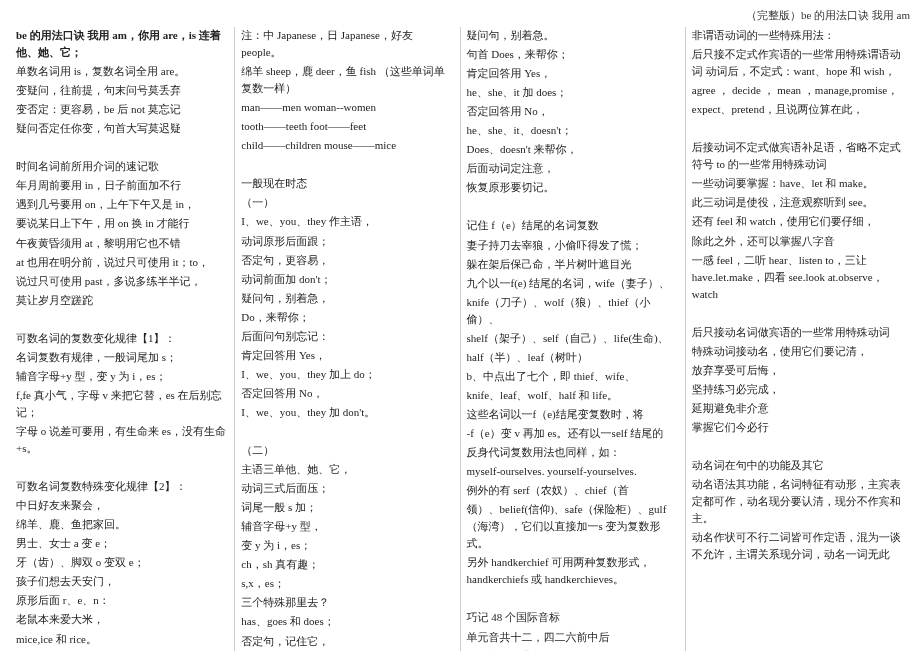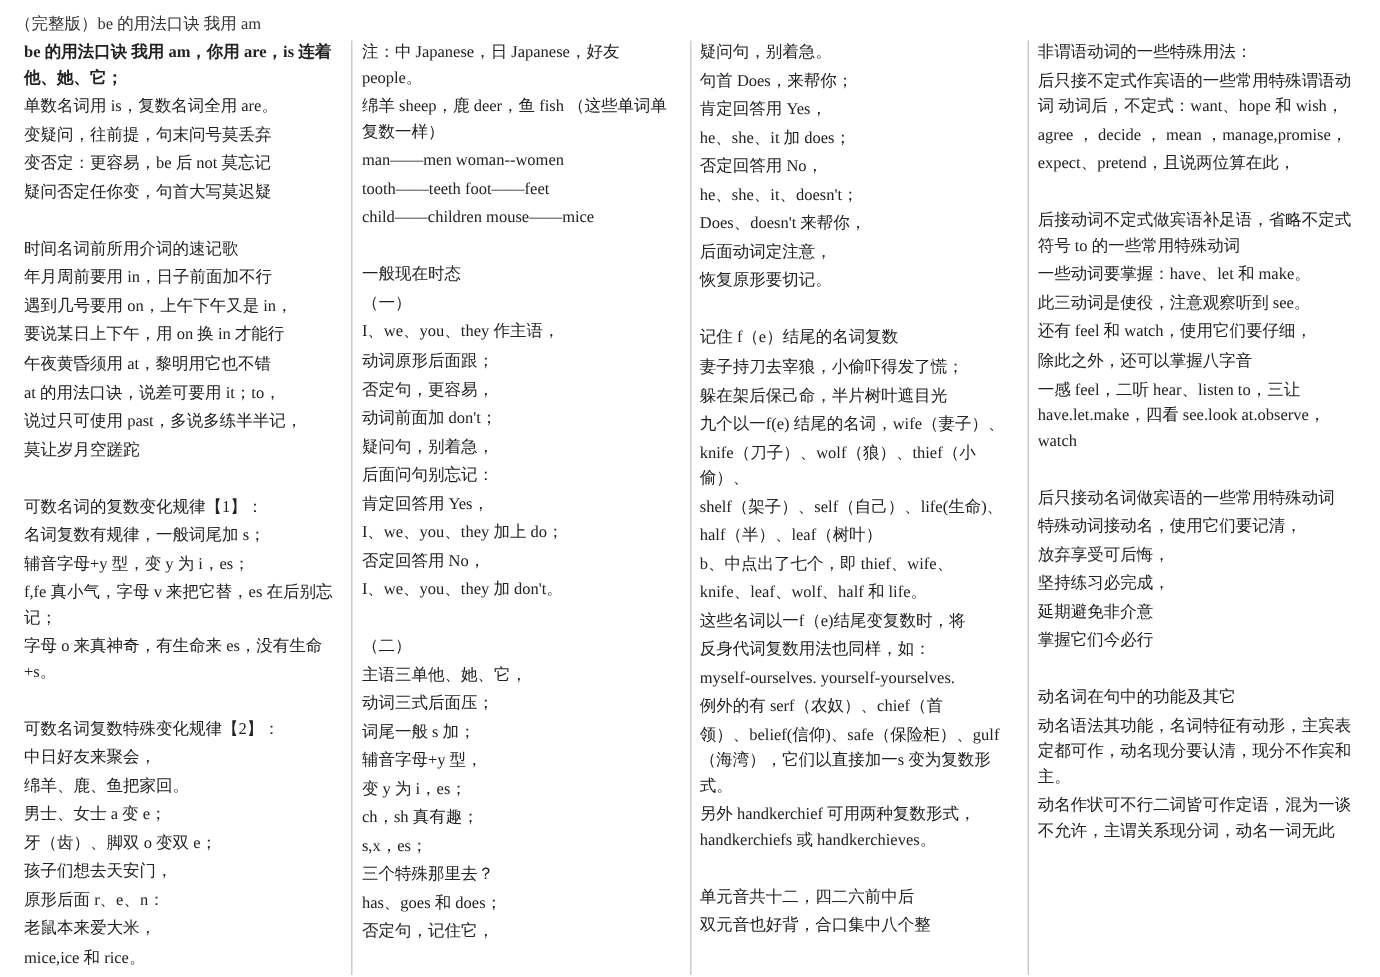--- a/index.html
+++ b/index.html
@@ -6,21 +6,21 @@
     body {
       font-family: "SimSun", "宋体", serif;
       font-size: 11px;
       background: #fff;
       color: #222;
       width: 920px;
       min-height: 651px;
       padding: 8px 10px;
     }
     .page-header {
-      text-align: left;
+      text-align: right;
       font-size: 11px;
       margin-bottom: 4px;
       color: #333;
     }
     .main-layout {
       display: flex;
       gap: 0;
       width: 100%;
     }
     .col {
@@ -56,29 +56,29 @@
         <p>单数名词用 is，复数名词全用 are。</p>
         <p>变疑问，往前提，句末问号莫丢弃</p>
         <p>变否定：更容易，be 后 not 莫忘记</p>
         <p>疑问否定任你变，句首大写莫迟疑</p>
         <p>&nbsp;</p>
         <p>时间名词前所用介词的速记歌</p>
         <p>年月周前要用 in，日子前面加不行</p>
         <p>遇到几号要用 on，上午下午又是 in，</p>
         <p>要说某日上下午，用 on 换 in 才能行</p>
         <p>午夜黄昏须用 at，黎明用它也不错</p>
-        <p>at 的用法口诀，说差可要用 it；to，</p>
+        <p>at 也用在明分前，说过只可使用 it；to，</p>
         <p>说过只可使用 past，多说多练半半记，</p>
         <p>莫让岁月空蹉跎</p>
         <p>&nbsp;</p>
         <p>可数名词的复数变化规律【1】：</p>
         <p>名词复数有规律，一般词尾加 s；</p>
         <p>辅音字母+y 型，变 y 为 i，es；</p>
         <p>f,fe 真小气，字母 v 来把它替，es 在后别忘记；</p>
-        <p>字母 o 来真神奇，有生命来 es，没有生命+s。</p>
+        <p>字母 o 说差可要用，有生命来 es，没有生命+s。</p>
         <p>&nbsp;</p>
         <p>可数名词复数特殊变化规律【2】：</p>
         <p>中日好友来聚会，</p>
         <p>绵羊、鹿、鱼把家回。</p>
         <p>男士、女士 a 变 e；</p>
         <p>牙（齿）、脚双 o 变双 e；</p>
         <p>孩子们想去天安门，</p>
         <p>原形后面 r、e、n：</p>
         <p>老鼠本来爱大米，</p>
         <p>mice,ice 和 rice。</p>
@@ -93,20 +93,21 @@
         <p>tooth——teeth   foot——feet</p>
         <p>child——children  mouse——mice</p>
         <p>&nbsp;</p>
         <p>一般现在时态</p>
         <p>（一）</p>
         <p>I、we、you、they 作主语，</p>
         <p>动词原形后面跟；</p>
         <p>否定句，更容易，</p>
         <p>动词前面加 don't；</p>
         <p>疑问句，别着急，</p>
+        <p>Do，来帮你；</p>
         <p>后面问句别忘记：</p>
         <p>肯定回答用 Yes，</p>
         <p>I、we、you、they 加上 do；</p>
         <p>否定回答用 No，</p>
         <p>I、we、you、they 加 don't。</p>
         <p>&nbsp;</p>
         <p>（二）</p>
         <p>主语三单他、她、它，</p>
         <p>动词三式后面压；</p>
         <p>词尾一般 s 加；</p>
@@ -135,26 +136,28 @@
         <p>记住 f（e）结尾的名词复数</p>
         <p>妻子持刀去宰狼，小偷吓得发了慌；</p>
         <p>躲在架后保己命，半片树叶遮目光</p>
         <p>九个以一f(e) 结尾的名词，wife（妻子）、</p>
         <p>knife（刀子）、wolf（狼）、thief（小偷）、</p>
         <p>shelf（架子）、self（自己）、life(生命)、</p>
         <p>half（半）、leaf（树叶）</p>
         <p>b、中点出了七个，即 thief、wife、</p>
         <p>knife、leaf、wolf、half 和 life。</p>
         <p>这些名词以一f（e)结尾变复数时，将</p>
+        <p>-f（e）变 v 再加 es。还有以一self 结尾的</p>
         <p>反身代词复数用法也同样，如：</p>
         <p>myself-ourselves.   yourself-yourselves.</p>
         <p>例外的有 serf（农奴）、chief（首</p>
         <p>领）、belief(信仰)、safe（保险柜）、gulf（海湾），它们以直接加一s 变为复数形式。</p>
         <p>另外 handkerchief 可用两种复数形式，handkerchiefs 或 handkerchieves。</p>
         <p>&nbsp;</p>
+        <p>巧记 48 个国际音标</p>
         <p>单元音共十二，四二六前中后</p>
         <p>双元音也好背，合口集中八个整</p>
       </div>
   </div>
 
   <div class="col">
     <div id="col4-content">
         <p>非谓语动词的一些特殊用法：</p>
         <p>后只接不定式作宾语的一些常用特殊谓语动词 动词后，不定式：want、hope 和 wish，</p>
         <p>agree ， decide ， mean ，manage,promise，</p>

